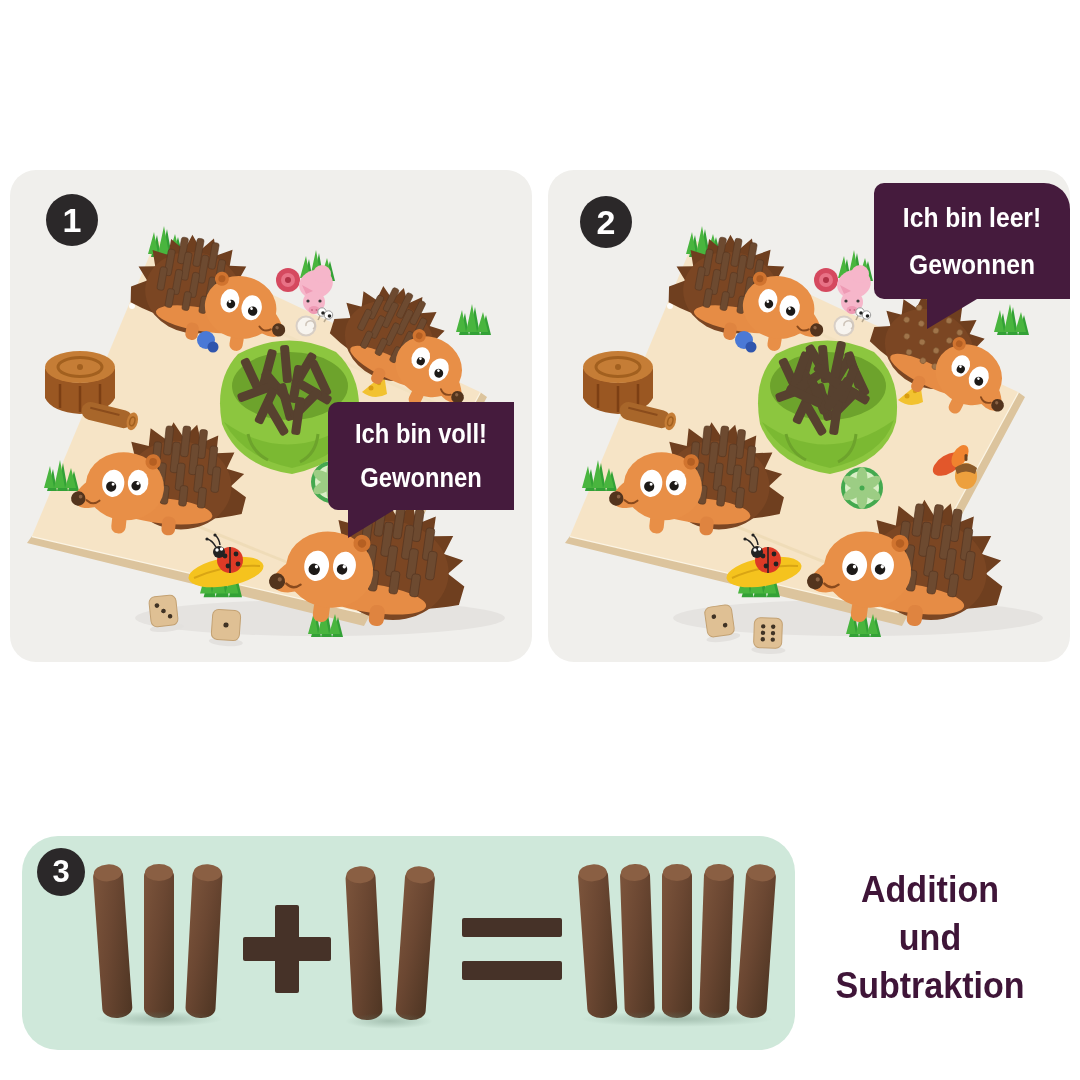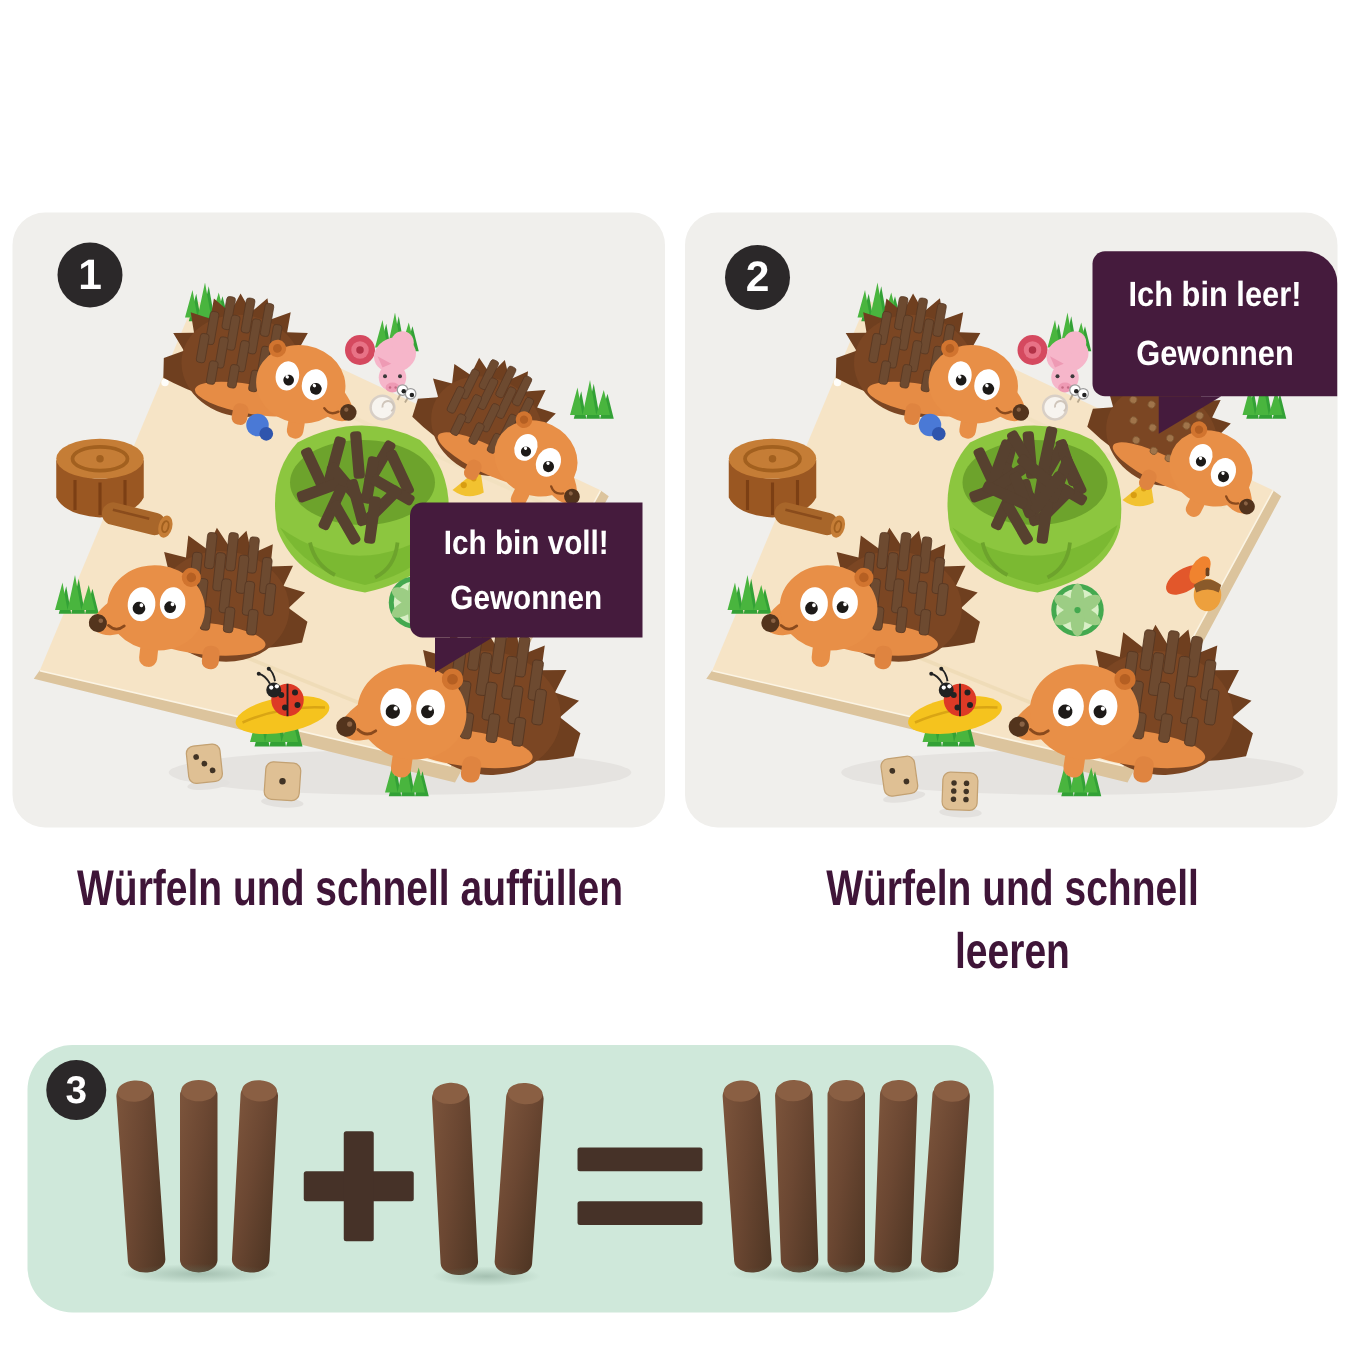--- a/index.html
+++ b/index.html
@@ -22,21 +22,21 @@
          justify-content:center;z-index:6;}
   .badge-1{left:36px;top:24px;} .badge-2{left:32px;top:26px;}
   .badge-3{position:absolute;left:37px;top:848px;width:48px;height:48px;font-size:31px;}
 
   .bubble{position:absolute;background:var(--purple);color:#fff;font-weight:700;
           text-align:center;z-index:5;}
   .bubble-line{transform:scaleX(.88);transform-origin:50% 50%;white-space:nowrap;}
   .bubble-1{right:18px;top:232px;width:178px;padding:10px 4px;font-size:27px;line-height:44px;
             border-radius:10px 0 0 10px;}
   .bubble-2{right:0;top:13px;width:188px;padding:11px 4px;font-size:28px;line-height:47px;
-            border-radius:10px 26px 0 10px;margin-top:18px;}
+            border-radius:10px 26px 0 10px;}
   .bubble::after{content:"";position:absolute;width:0;height:0;border-style:solid;
                  border-color:var(--purple) transparent transparent transparent;}
   .bubble-1::after{left:20px;bottom:-28px;border-width:28px 46px 0 0;}
   .bubble-2::after{left:53px;bottom:-30px;border-width:30px 50px 0 0;}
 
   
   .caption{position:absolute;top:686px;width:540px;text-align:center;color:var(--caption);
            font-weight:700;font-size:40px;line-height:50px;}
   .caption-1{left:0;} .caption-2{left:540px;}
   .caption-text{display:inline-block;transform:scaleX(.78);transform-origin:50% 0;
@@ -398,26 +398,20 @@
     </svg>
     <div class="badge badge-2">
       <span>2</span>
     </div>
     <div class="bubble bubble-2">
       <div class="bubble-line">Ich bin leer!</div>
       <div class="bubble-line">Gewonnen</div>
     </div>
   </div>
 
-  <div class="caption caption-1">
-    <span class="caption-text">Würfeln und schnell auffüllen</span>
-  </div>
-  <div class="caption caption-2">
-    <span class="caption-text wrap">Würfeln und schnell leeren</span>
-  </div>
 
   <div class="eq-green"></div>
   <div class="badge badge-3">
     <span>3</span>
   </div>
   <div class="stick-group sticks-a" id="sticks-a">
       <div class="stick" style="transform: rotate(-4deg);"></div>
       <div class="stick" style="transform: rotate(0deg);"></div>
       <div class="stick" style="transform: rotate(3deg);"></div>
     </div>
@@ -427,14 +421,19 @@
       <div class="stick" style="transform: rotate(4deg);"></div>
     </div>
   <div class="op equals"></div>
   <div class="stick-group sticks-c" id="sticks-c">
       <div class="stick" style="transform: rotate(-4deg);"></div>
       <div class="stick" style="transform: rotate(-2deg);"></div>
       <div class="stick" style="transform: rotate(0deg);"></div>
       <div class="stick" style="transform: rotate(2deg);"></div>
       <div class="stick" style="transform: rotate(4deg);"></div>
     </div>
+  <div class="eq-label">
+    <div>Addition</div>
+    <div>und</div>
+    <div>Subtraktion</div>
+  </div>
 
 </div>
 
 </body></html>

